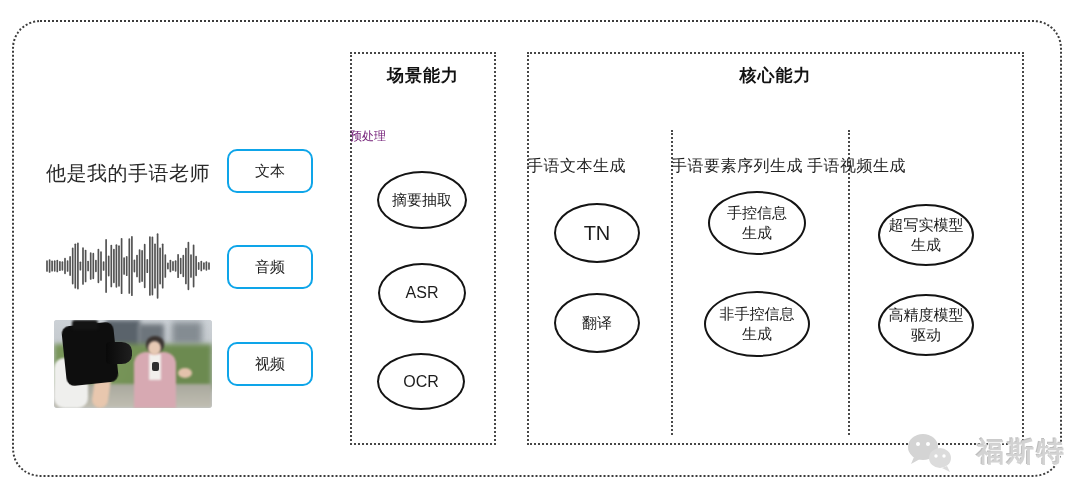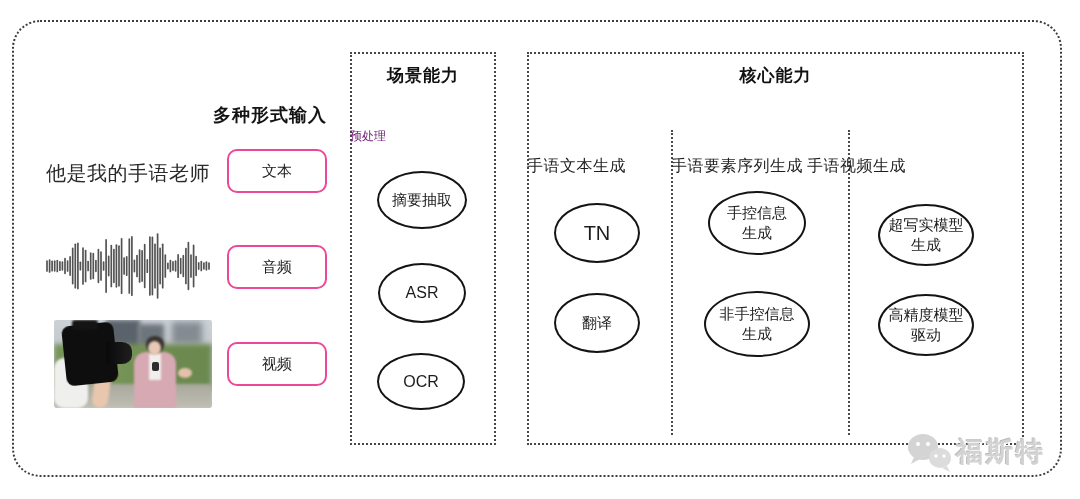--- a/index.html
+++ b/index.html
@@ -15,22 +15,22 @@
   
   .input-heading{
     position:absolute;left:212px;top:103px;width:116px;
     font-size:18px;font-weight:700;letter-spacing:1px;color:#141414;text-align:center;
   }
   .sample-sentence{
     position:absolute;left:46px;top:160px;width:170px;
     font-size:20px;color:#2a2a2a;letter-spacing:0.5px;white-space:nowrap;
   }
   .input-box{
-    position:absolute;left:227px;width:100px;height:44px;
-    border:2px solid #ec4899;border-radius:10px;
+    position:absolute;left:227px;width:86px;height:44px;
+    border:2px solid #0ea5e9;border-radius:10px;
     display:flex;align-items:center;justify-content:center;
     font-size:15px;color:#222;background:#fff;box-sizing:border-box;
   }
   #box-text{top:149px}#box-audio{top:245px}#box-video{top:342px}
   .waveform{position:absolute;left:44px;top:228px;width:168px;height:76px;}
   
   .photo{position:absolute;left:54px;top:320px;width:158px;height:88px;border-radius:3px;overflow:hidden;background:#c7cbd0;}
   .photo *{position:absolute;}
   .ph-sky{left:0;top:0;width:158px;height:34px;background:linear-gradient(#ccd1d6,#c2c7cb);}
   .ph-b1{left:52px;top:0;width:34px;height:30px;background:#5a636b;filter:blur(2px);}
@@ -76,34 +76,33 @@
   #node-summary{left:377px;top:171px;width:90px;height:58px;}
   #node-asr{left:378px;top:263px;width:88px;height:60px;font-size:16px;}
   #node-ocr{left:377px;top:353px;width:88px;height:57px;font-size:16px;}
   #node-tn{left:554px;top:203px;width:86px;height:60px;font-size:20px;}
   #node-trans{left:554px;top:293px;width:86px;height:60px;font-family:Liberation Serif, serif;}
   #node-manual{left:708px;top:191px;width:98px;height:64px;}
   #node-nonmanual{left:704px;top:291px;width:106px;height:66px;}
   #node-hyperreal{left:878px;top:204px;width:96px;height:62px;}
   #node-highprec{left:878px;top:294px;width:96px;height:62px;}
   
-  .watermark{position:absolute;left:904px;top:430px;display:flex;align-items:center;gap:0;}
+  .watermark{position:absolute;left:904px;top:430px;display:flex;align-items:center;gap:21px;}
   .wm-text{
     font-size:27px;font-weight:700;color:#d3d3d3;letter-spacing:3px;
     text-shadow:1px 1px 0 #ffffff,-1px -1px 0 #bdbdbd;white-space:nowrap;
   }
 </style>
 </head>
 <body>
 
 <div id="stage">
 
   <div class="outer-frame"></div>
 
-  <div class="input-heading">多种形式输入</div>
   <div class="sample-sentence">他是我的手语老师</div>
 
   <svg class="waveform" viewBox="0 0 168 76" xmlns="http://www.w3.org/2000/svg">
       <g stroke="#3b3b3b" stroke-width="1.7" stroke-linecap="round" opacity="0.88">
         <line x1="3.0" y1="33.1" x2="3.0" y2="42.9"></line>
         <line x1="5.6" y1="32.0" x2="5.6" y2="44.0"></line>
         <line x1="8.1" y1="33.3" x2="8.1" y2="42.7"></line>
         <line x1="10.7" y1="33.2" x2="10.7" y2="42.8"></line>
         <line x1="13.3" y1="32.6" x2="13.3" y2="43.4"></line>
         <line x1="15.9" y1="33.8" x2="15.9" y2="42.2"></line>

